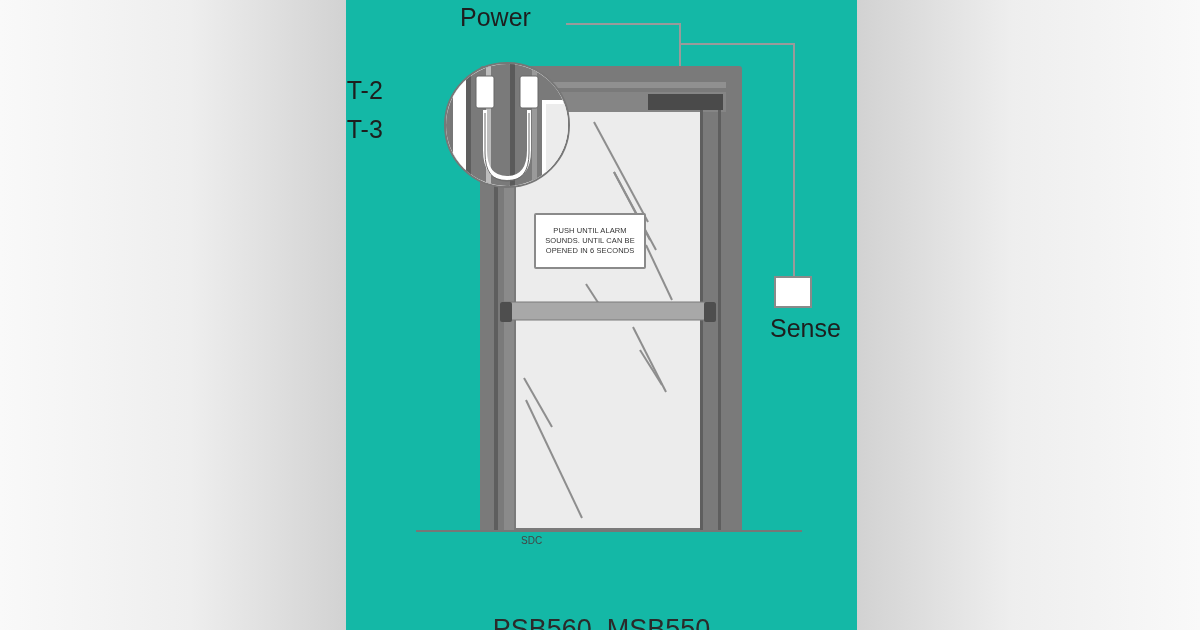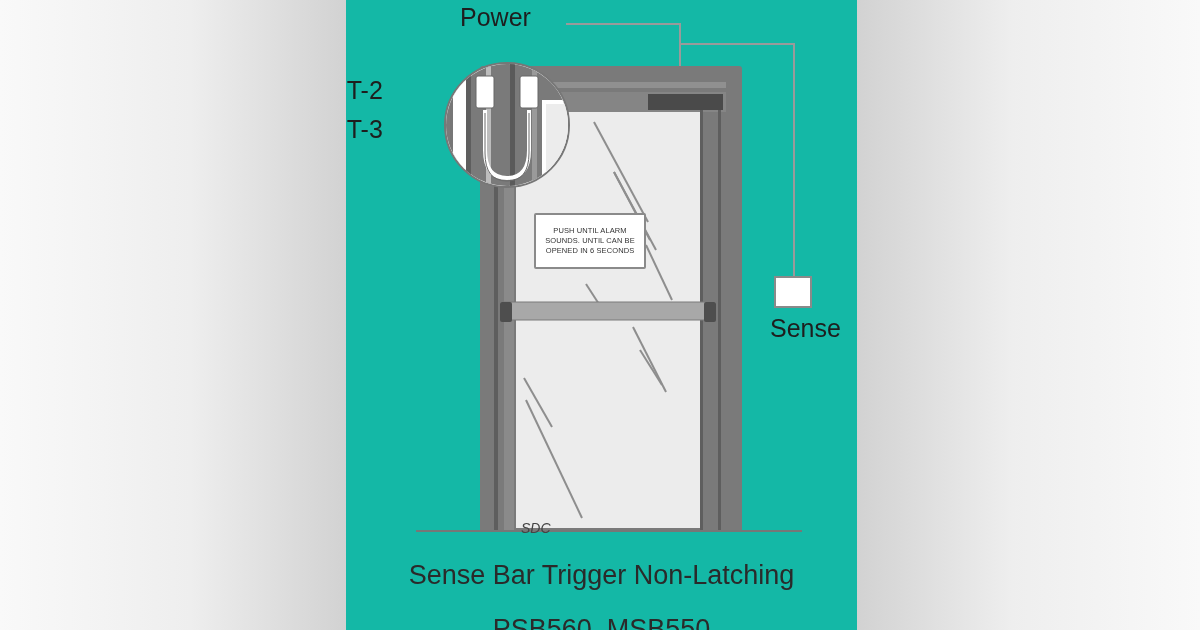--- a/index.html
+++ b/index.html
@@ -10,21 +10,21 @@
   .side-right { position:absolute; left:857px; top:0; width:343px; height:630px;
          background:linear-gradient(270deg,#f9f9f9 0%,#eeeeee 55%,#d2d2d2 100%); }
   .panel { position:absolute; left:346px; top:0; width:511px; height:630px; background:#14b8a6; overflow:hidden; }
   .panel svg { position:absolute; left:0; top:0; }
   .lbl { position:absolute; color:#1e1e1e; font-size:25px; line-height:1; white-space:nowrap; }
   .caption { position:absolute; left:0; width:511px; text-align:center; color:#2a2a2a; font-size:27px; line-height:1; }
   .sign { position:absolute; left:188px; top:213px; width:112px; height:56px; background:#fff;
           border:2px solid #8a8a8a; border-radius:2px; box-sizing:border-box;
           display:flex; flex-direction:column; justify-content:center; align-items:center; }
   .sign span { font-size:7.5px; color:#333; line-height:10px; letter-spacing:0.1px; }
-  .sdc { position:absolute; left:175px; top:520px; font-size:14px; font-style:italic; color:#444; }
+  .sdc { position:absolute; left:175px; top:535px; font-size:10px; color:#444; }
 </style>
 </head>
 <body>
 
 <div class="side-left"></div>
 <div class="side-right"></div>
 
 <div class="panel">
   <svg width="511" height="630" viewBox="0 0 511 630">
 
@@ -97,15 +97,14 @@
   <div class="lbl" style="left:424px;top:316px;">Sense</div>
 
   <div class="sign">
     <span>PUSH UNTIL ALARM</span>
     <span>SOUNDS.  UNTIL CAN BE</span>
     <span>OPENED IN 6 SECONDS</span>
   </div>
 
   <div class="sdc">SDC</div>
 
-  <div class="caption" style="top:562px;">Sense Bar Trigger Non-Latching</div>
   <div class="caption" style="top:572px;margin-top:44px;">PSB560, MSB550</div>
 </div>
 
 </body></html>

